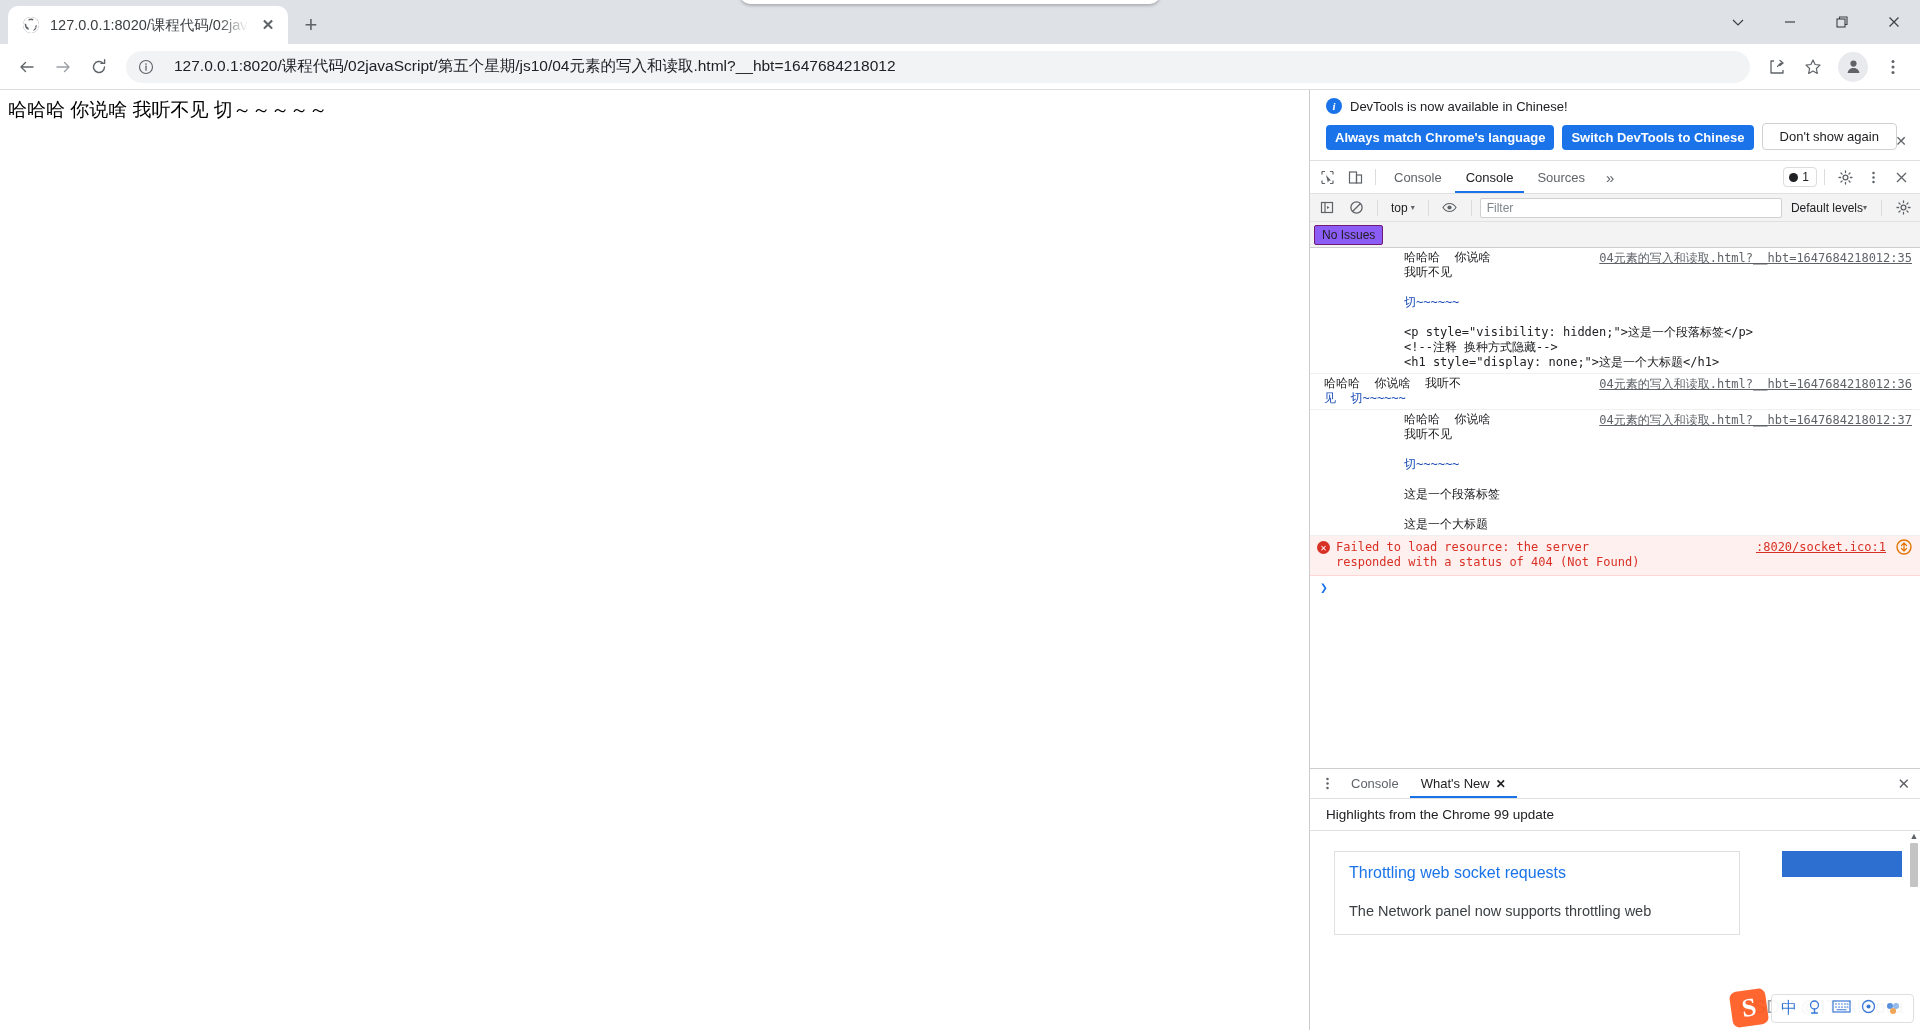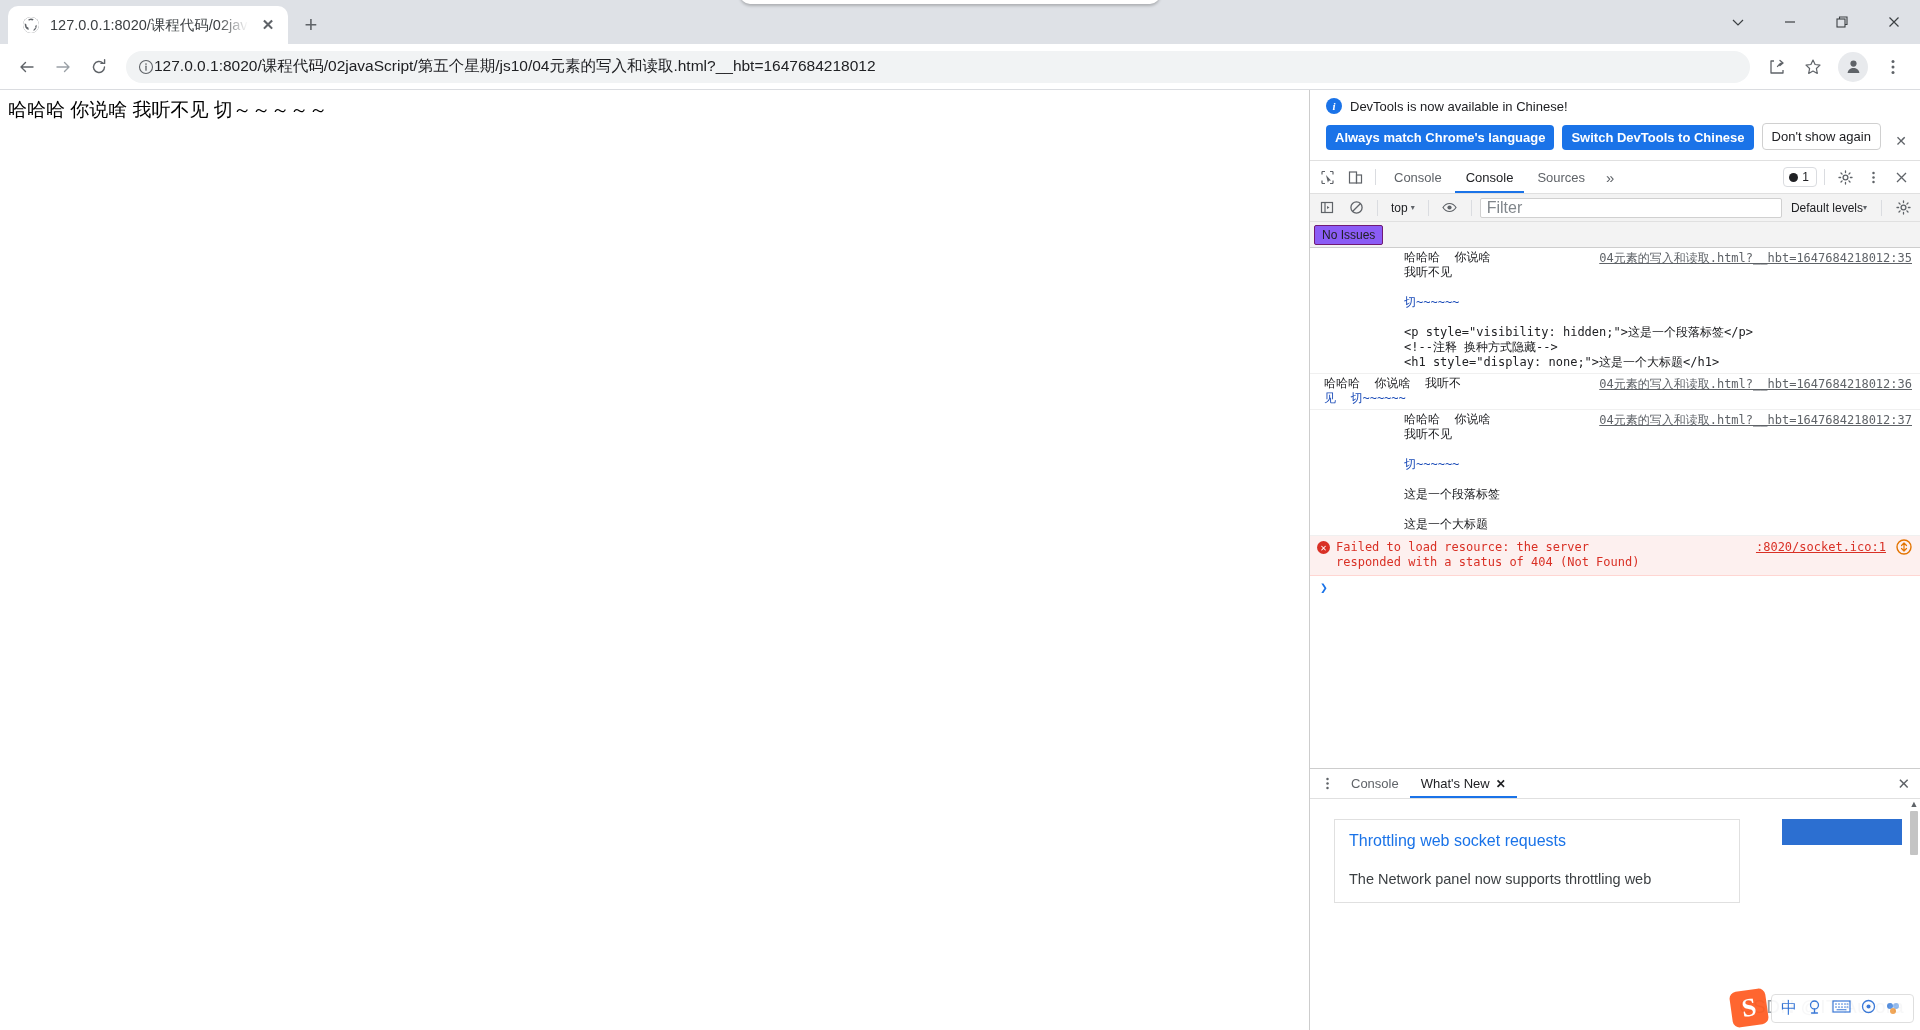--- a/index.html
+++ b/index.html
@@ -62,21 +62,21 @@
     padding: 0 10px; gap: 2px; border-bottom: 1px solid #dadce0;
   }
   .tb-icon {
     width: 34px; height: 34px; border-radius: 50%;
     display:flex; align-items:center; justify-content:center; color:#5f6368;
     flex: 0 0 34px;
   }
   .tb-icon svg { display:block; }
   .omnibox {
     flex: 1; height: 32px; background: #f1f3f4; border-radius: 16px;
-    display: flex; align-items: center; padding: 0 12px; gap: 0;
+    display: flex; align-items: center; padding: 0 12px; gap: 20px;
     margin: 0 8px; min-width: 0;
   }
   .omni-info { flex:0 0 16px; width:16px; height:16px; color:#5f6368; }
   .omni-url {
     font-size: 15.5px; color: #202124; white-space: nowrap; overflow: hidden;
     flex: 1;
   }
   .tb-right { display:flex; align-items:center; gap: 2px; }
   .avatar-btn {
     width: 30px; height: 30px; border-radius: 50%; background:#e8eaed;
@@ -110,21 +110,21 @@
   }
   .dt-banner-text { font-size: 13px; color:#202124; }
   .dt-banner-row2 { display:flex; align-items:flex-end; gap: 8px; }
   .btn-blue {
     background:#1a73e8; color:#fff; border:none; border-radius:4px;
     padding: 5px 9px; font-size: 13px; font-weight: bold;
     font-family:"Liberation Sans", sans-serif; cursor:pointer;
   }
   .btn-white {
     background:#fff; color:#202124; border:1px solid #d0d0d0; border-radius:4px;
-    padding: 5px 9px; font-size: 13px;
+    padding: 5px 17px; font-size: 13px;
     font-family:"Liberation Sans", sans-serif; cursor:pointer;
   }
   .banner-close {
     position:absolute; right: 10px; top: 42px; width:18px; height:18px;
     display:flex; align-items:center; justify-content:center;
     color:#5f6368; font-size:14px;
   }
 
   .dt-tabbar {
     height: 33px; display:flex; align-items:center; background:#fff;
@@ -158,21 +158,21 @@
     height: 28px; display:flex; align-items:center; background:#f3f3f3;
     border-bottom: 1px solid #e0e0e0; padding: 0 4px; gap: 3px;
   }
   .ctx-select {
     display:flex; align-items:center; gap:3px; font-size:12px; color:#202124;
     padding: 0 5px; height: 20px;
   }
   .caret { font-size: 8px; color:#5f6368; }
   .filter-input {
     flex: 1; height: 20px; background:#fff; border:1px solid #d0d0d0;
-    border-radius:2px; padding: 0 6px; font-size: 16px; color:#202124;
+    border-radius:2px; padding: 0 6px; font-size: 12px; color:#202124;
     font-family:"Liberation Sans", sans-serif; min-width: 40px;
   }
   .filter-input::placeholder { color:#80868b; }
   .levels {
     display:flex; align-items:center; font-size:12px; color:#202124;
     padding: 0 6px; white-space:nowrap;
   }
 
   .dt-issuesbar {
     height: 26px; display:flex; align-items:center; background:#f3f3f3;
@@ -567,20 +567,21 @@
           <div class="drawer-tab">
             <span>Console</span>
           </div>
           <div class="drawer-tab active">
             <span>What's New</span>
             <span class="x">✕</span>
           </div>
           <div class="drawer-close">✕</div>
         </div>
 
+        <div class="whatsnew-head">Highlights from the Chrome 99 update</div>
 
         <div class="whatsnew-body">
           <div class="wn-card">
             <div class="wn-title">Throttling web socket requests</div>
             <div class="wn-desc">The Network panel now supports throttling web</div>
           </div>
           <div class="wn-blue-block"></div>
           <div class="drawer-scroll">
             <div class="up">▲</div>
             <div class="thumb"></div>

